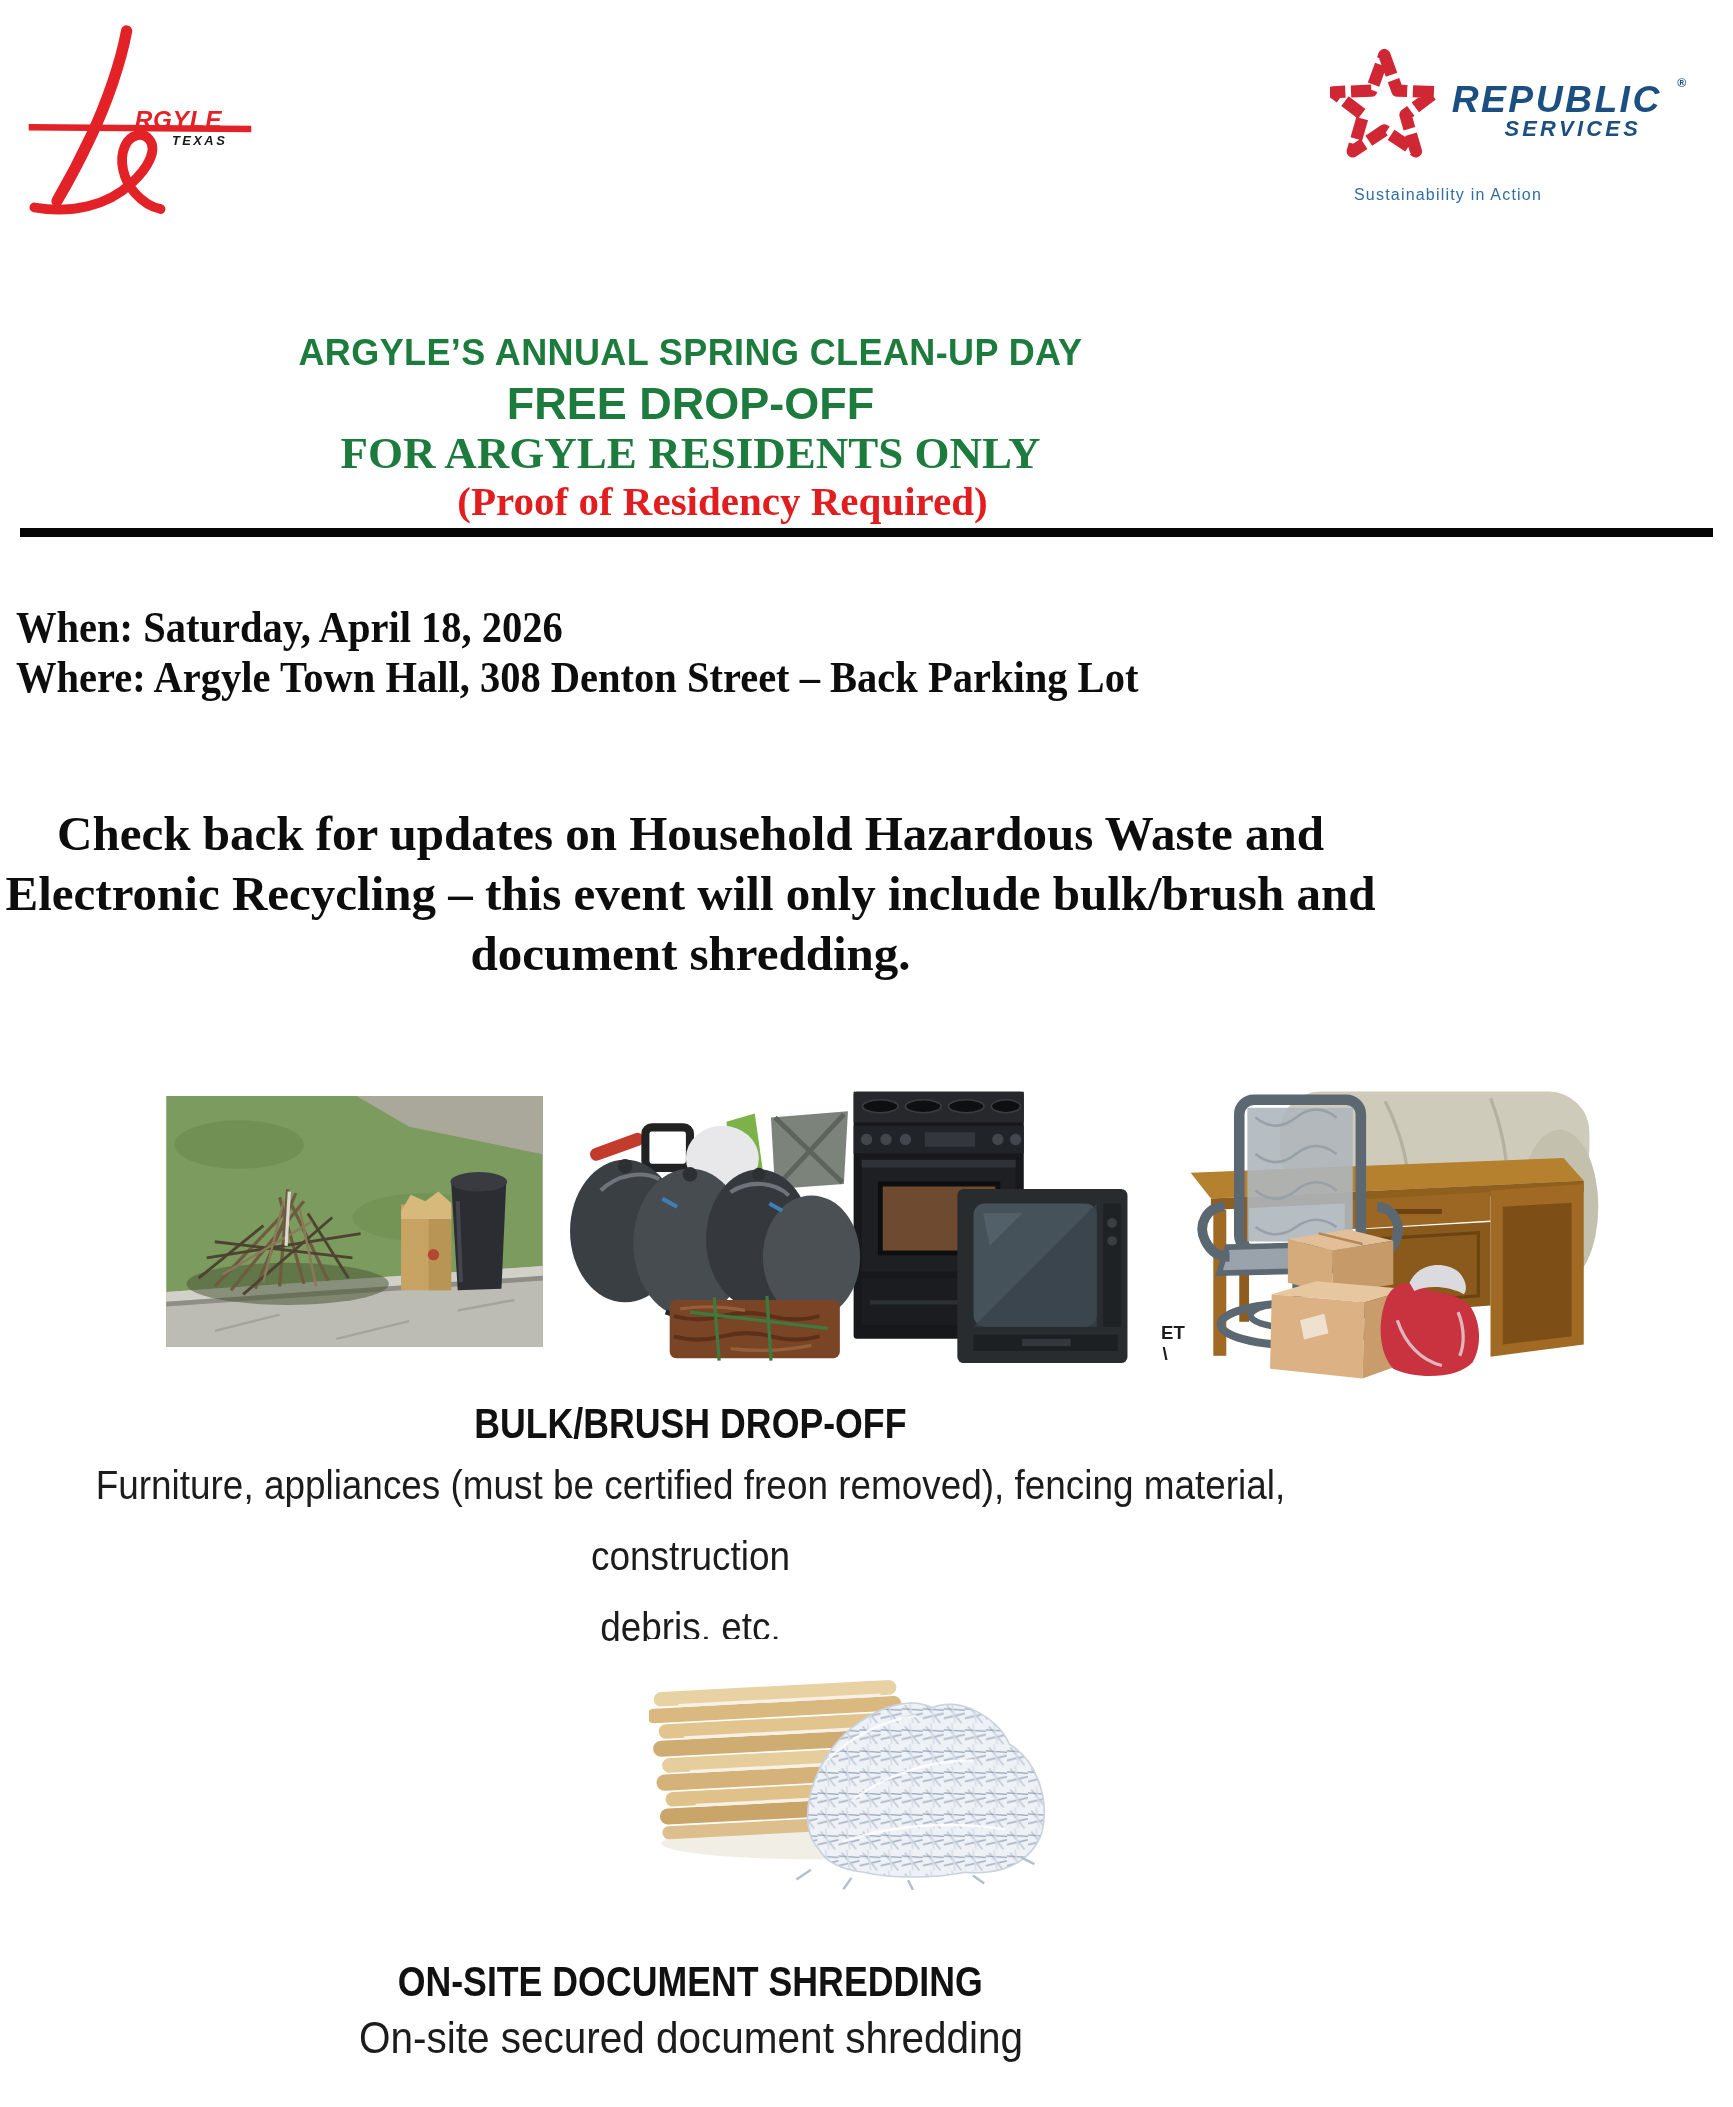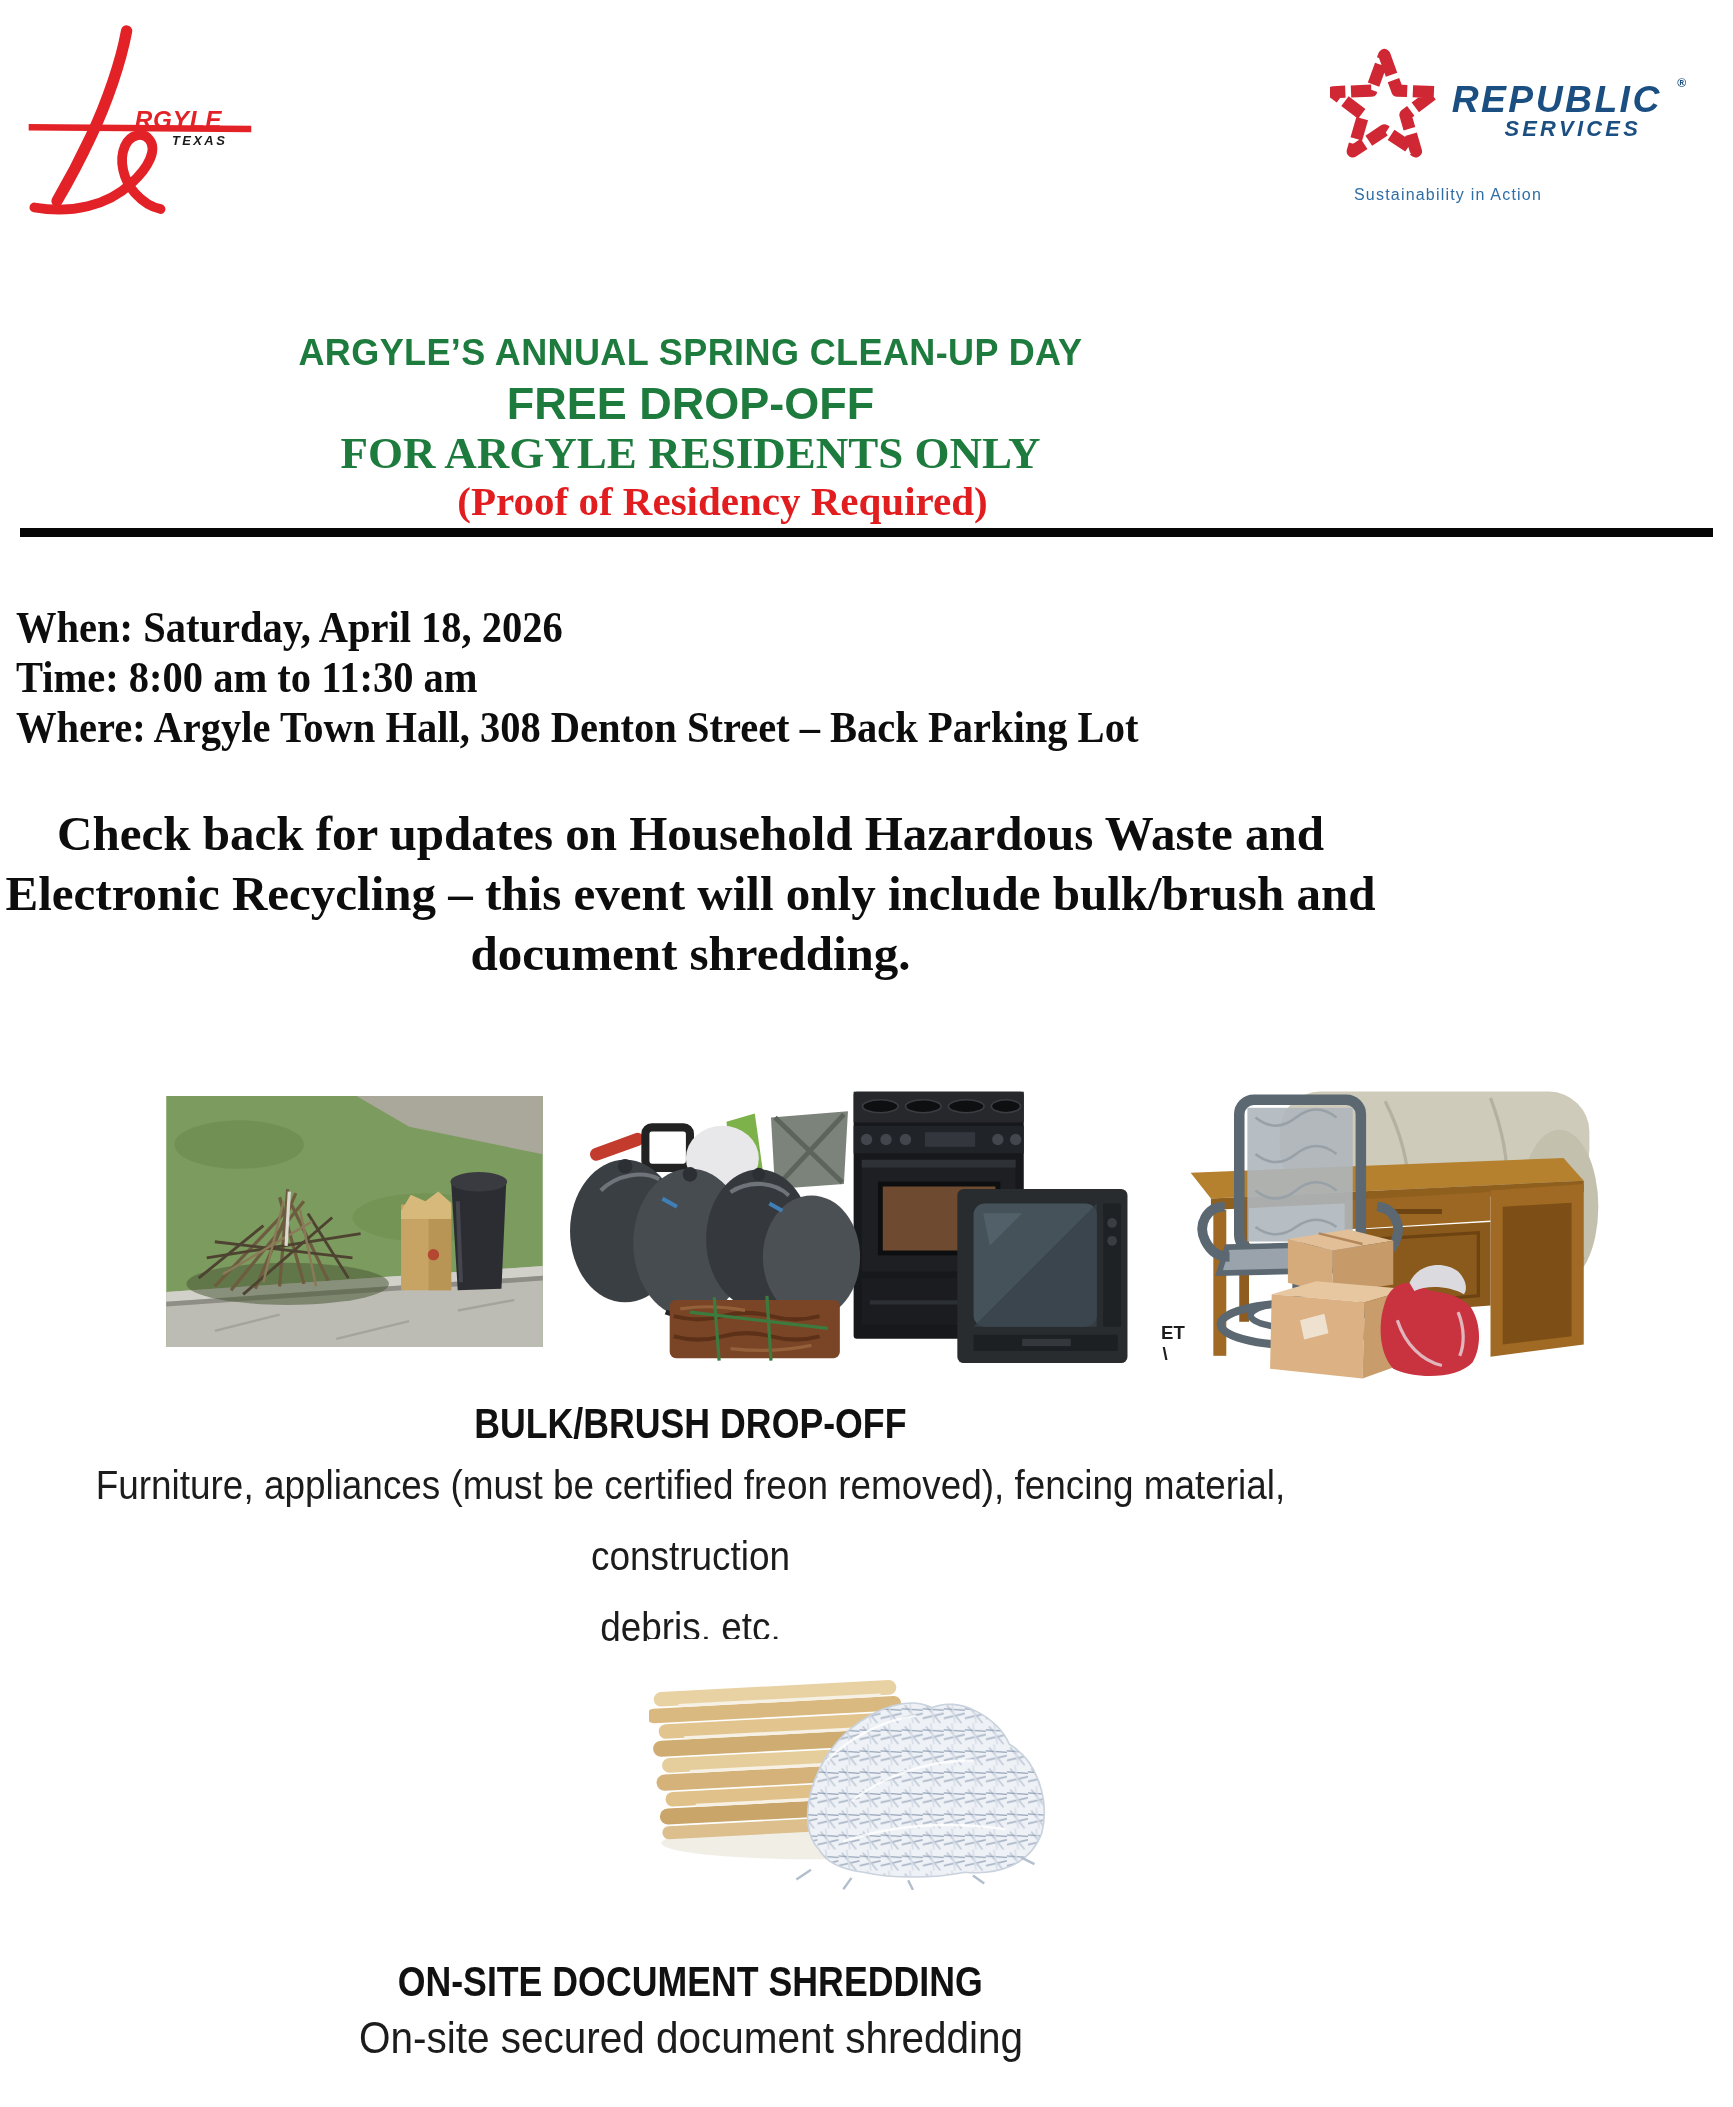--- a/index.html
+++ b/index.html
@@ -66,21 +66,20 @@
   <div id="republic-tagline" class="abs" style="color:#2f6da6;">Sustainability in Action</div>
 
   <div class="abs centered t-line1" style="color:#1e7b3e;">ARGYLE’S ANNUAL SPRING CLEAN-UP DAY</div>
   <div class="abs centered t-line2" style="color:#1e7b3e;">FREE DROP-OFF</div>
   <div class="abs centered t-line3" style="color:#1e7b3e;">FOR ARGYLE RESIDENTS ONLY</div>
   <div class="abs centered t-line4" style="color:#e21d1f;padding-left:32px;">(Proof of Residency Required)</div>
   <div id="rule" class="abs"></div>
 
   <div id="event-details" class="abs">
     <div><span class="cond">When: Saturday, April 18, 2026</span></div>
-    <div><span class="cond">Time: 8:00 am to 11:30 am</span></div>
     <div><span class="cond">Where: Argyle Town Hall, 308 Denton Street – Back Parking Lot</span></div>
   </div>
 
   <div id="notice" class="abs centered">Check back for updates on Household Hazardous Waste and<br>Electronic Recycling – this event will only include bulk/brush and<br>document shredding.</div>
 
   <svg id="photo-brush" class="abs" viewBox="0 0 465 310">
     <rect width="465" height="310" fill="#7c9b5e"></rect>
     <polygon points="235,0 465,0 465,72 300,38" fill="#a9a89a"></polygon>
     <ellipse cx="90" cy="60" rx="80" ry="30" fill="#6b8a4e" opacity="0.6"></ellipse>
     <ellipse cx="320" cy="150" rx="90" ry="30" fill="#6f9052" opacity="0.6"></ellipse>

